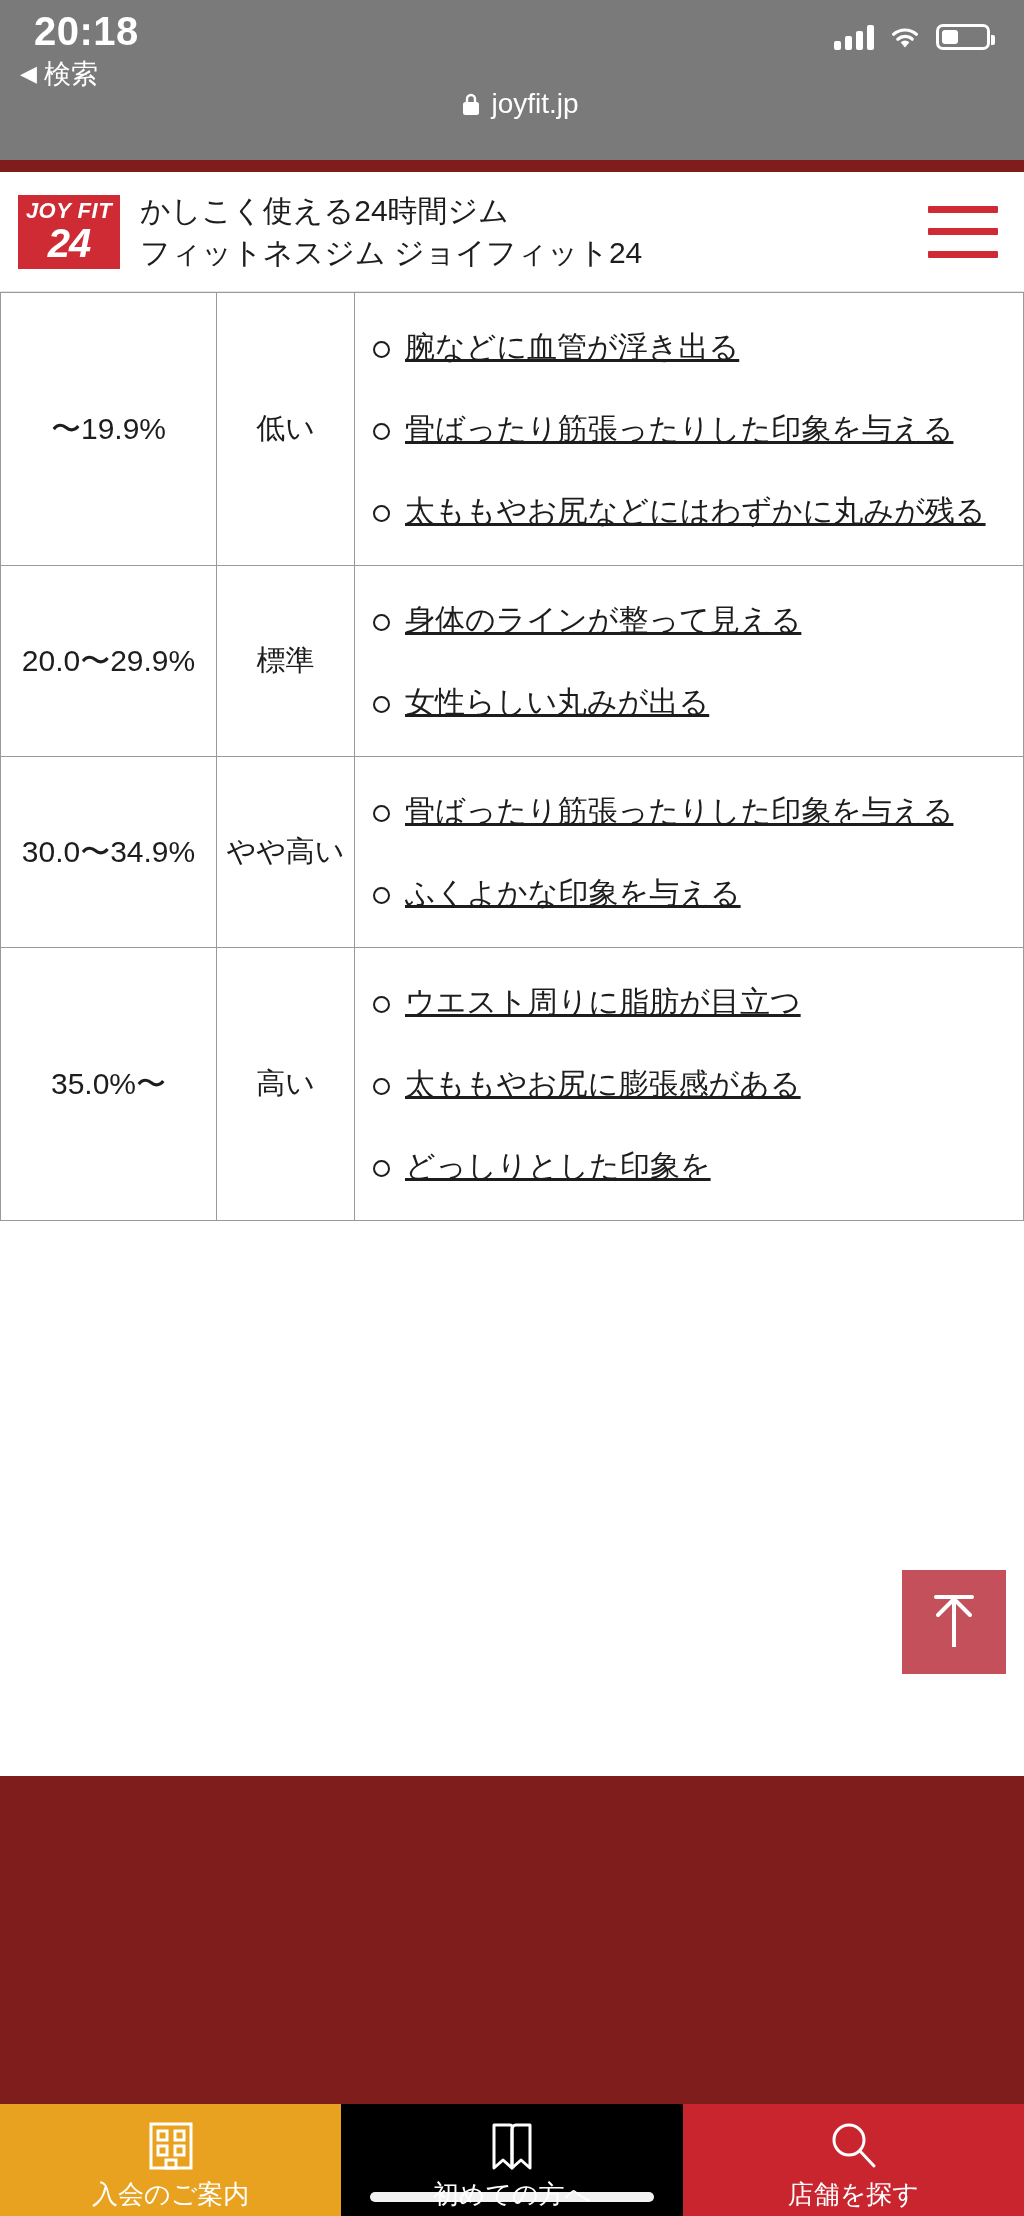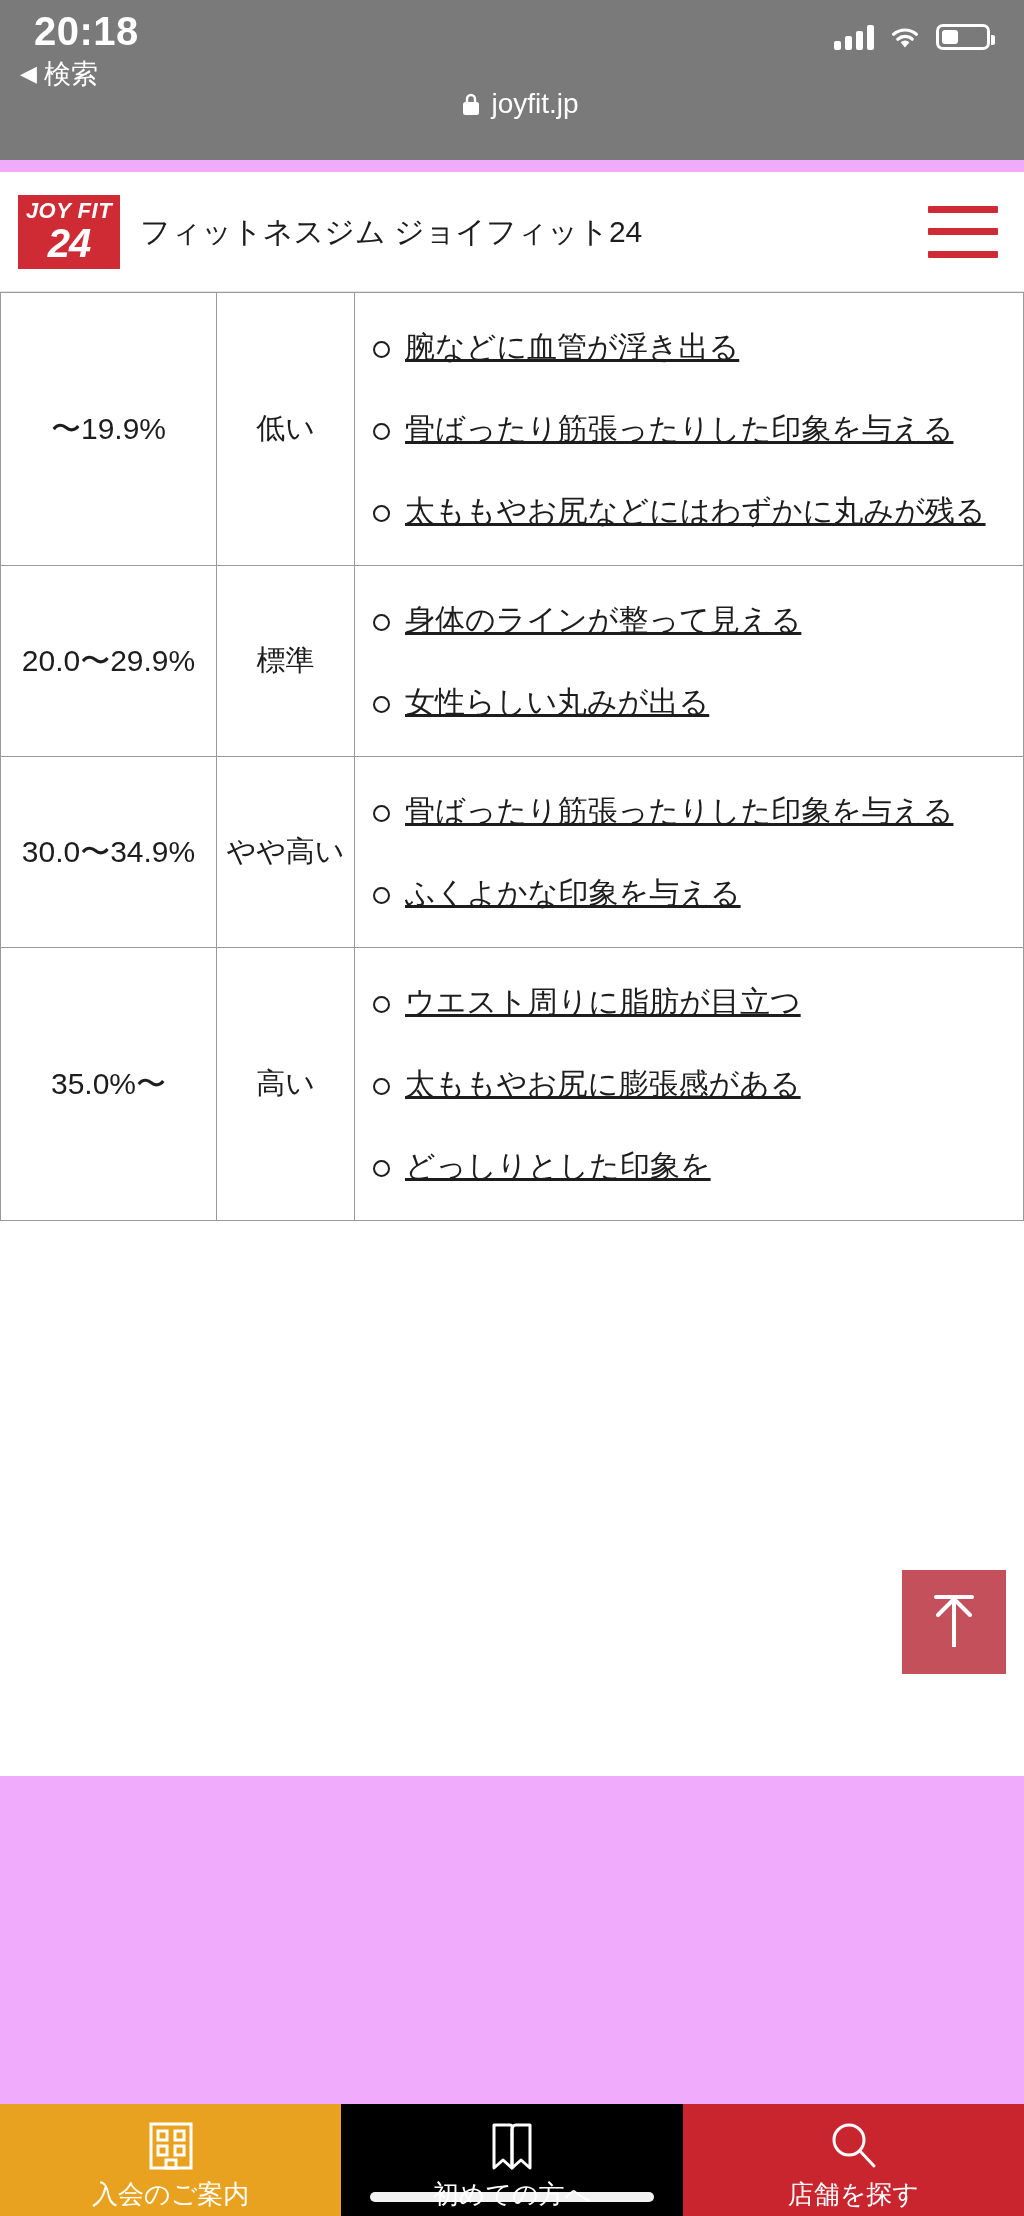--- a/index.html
+++ b/index.html
@@ -7,21 +7,21 @@
     width: 1024px;
     height: 2216px;
     background: #ffffff;
     font-family: "Liberation Sans", sans-serif;
     overflow: hidden;
   }
   .device {
     position: relative;
     width: 1024px;
     height: 2216px;
-    background: #f0abfc;
+    background: #7f1d1d;
   }
 
   
   .browser-chrome {
     background: #7a7a7a;
     color: #ffffff;
     height: 160px;
     position: relative;
   }
   .status-bar {
@@ -329,20 +329,21 @@
       <span>joyfit.jp</span>
     </div>
   </div>
 
   <div class="site-header">
     <div class="logo">
       <span class="l1">JOY FIT</span>
       <span class="l2">24</span>
     </div>
     <div class="site-title">
+      <div class="t1">かしこく使える24時間ジム</div>
       <div class="t2">フィットネスジム ジョイフィット24</div>
     </div>
     <div class="hamburger">
       <i></i>
         <i></i>
         <i></i>
     </div>
   </div>
 
   <div class="content">

